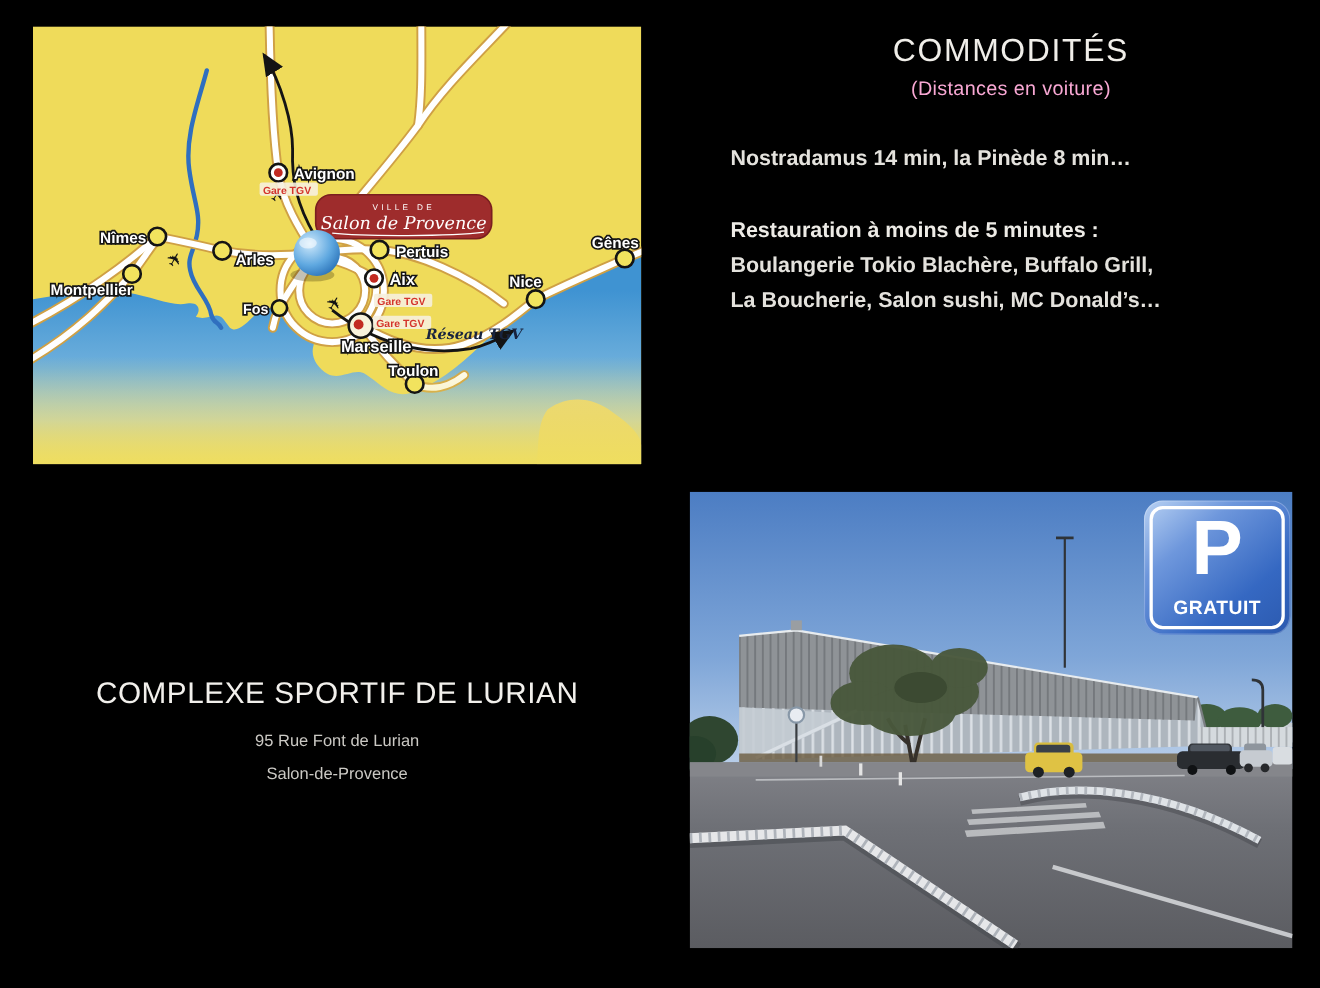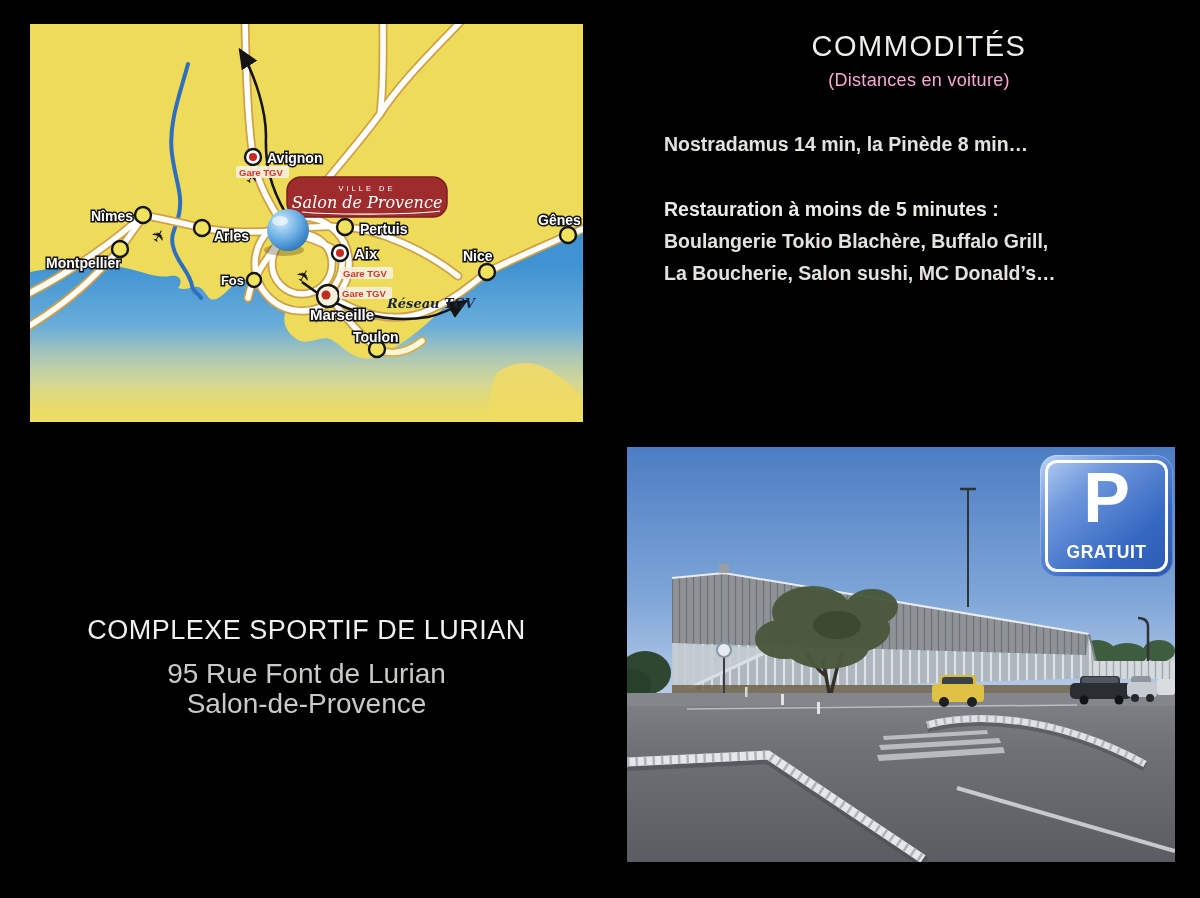--- a/index.html
+++ b/index.html
@@ -12,21 +12,21 @@
   .commodites { position:absolute; left:640px; top:30px; width:558px; color:#E9E7E2; }
   .commodites .title { text-align:center; font-size:29px; font-weight:400; letter-spacing:1.5px; color:#F0EEE9; }
   .commodites .subtitle { text-align:center; font-size:18px; margin-top:7px; letter-spacing:.3px; color:#f9a8d4; }
   .sections { margin-top:37px; padding-left:24px; font-size:19.5px; line-height:32px; }
   .section { margin-bottom:33px; }
   .section .heading { font-weight:700; color:#EDEBE6; }
   .section .line { font-weight:700; color:#E4E2DD; }
   
   .venue { position:absolute; left:30px; top:601px; width:553px; text-align:center;margin-top:14px; }
   .venue .name { font-size:27px; letter-spacing:.5px; color:#F2F0EC; font-weight:400; }
-  .venue .addr { margin-top:13px; font-size:28px; line-height:30px; color:#CBC9C4; }
+  .venue .addr { margin-top:13px; font-size:15px; line-height:30px; color:#CBC9C4; }
   
   .map-panel   { position:absolute; left:30px;  top:24px;  width:553px; height:398px; }
   .photo-panel { position:absolute; left:627px; top:447px; width:548px; height:415px; }
   .map-panel svg, .photo-panel svg { display:block; }
   
   .sign { position:absolute; left:413px; top:8px; width:133px; height:122px; border-radius:17px;
           background:linear-gradient(140deg,#B9D2F3 0%,#6E97DC 30%,#3568C2 70%,#2B59AE 100%);
           box-shadow:0 0 0 1px rgba(255,255,255,.25) inset; }
   .sign-inner { position:absolute; inset:5px; border:3px solid #FFF; border-radius:12px;
           display:flex; flex-direction:column; align-items:center; justify-content:space-between;

